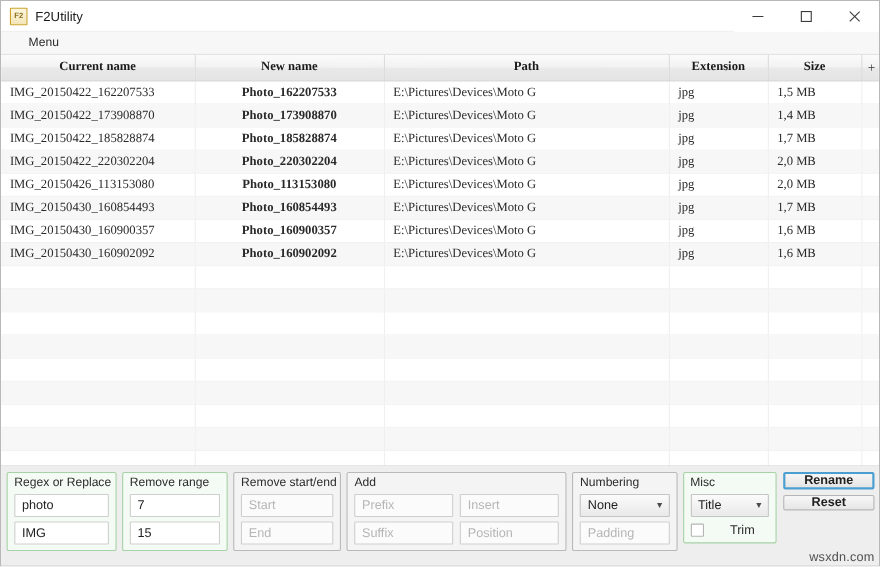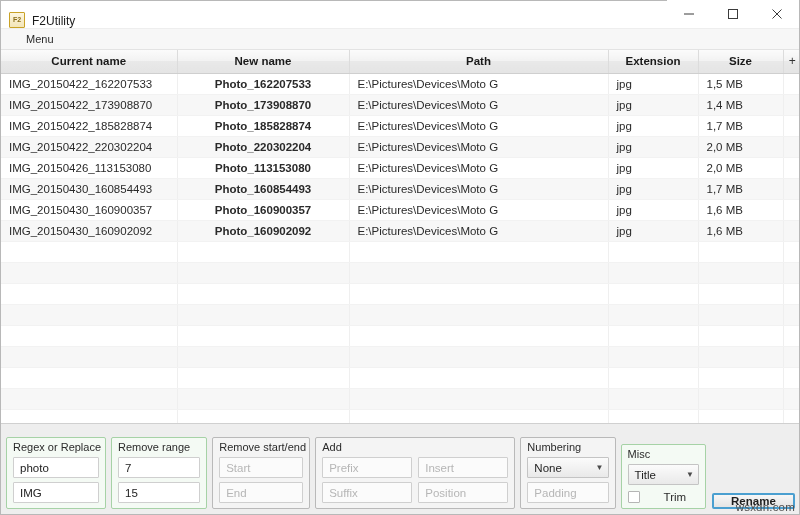--- a/index.html
+++ b/index.html
@@ -13,21 +13,21 @@
     width: 800px; height: 515px;
     display: flex; flex-direction: column;
     border: 1px solid #b8b8b8;
     background: #ffffff;
     position: relative;
   }
 
   
   .titlebar {
     height: 28px; flex: 0 0 28px;
-    display: flex; align-items: flex-end;
+    display: flex; align-items: center;
     background: #ffffff;
     border-bottom: 1px solid #eeeeee;
   }
   .title-icon {
     width: 16px; height: 16px;
     margin-left: 8px; margin-right: 7px;
     border: 1px solid #c9a227;
     background: linear-gradient(#fdf6e0, #f3e5b8);
     font-size: 7px; line-height: 14px; text-align: center;
     color: #8a6d1a; font-weight: bold;
@@ -66,20 +66,21 @@
     position: relative;
     overflow: hidden;
     background: #ffffff;
     border-bottom: 1px solid #d0d0d0;
   }
   table.grid {
     width: 800px;
     border-collapse: collapse;
     table-layout: fixed;
     font-size: 11.5px;
+    font-family: Liberation Serif, serif;
   }
   table.grid thead th {
     height: 23px;
     background: linear-gradient(180deg,#fbfbfb 0%,#f2f2f2 48%,#e9e9e9 50%,#e4e4e4 100%);
     border-right: 1px solid #dcdcdc;
     border-bottom: 1px solid #cfcfcf;
     font-size: 11.5px; font-weight: bold;
     color: #1a1a1a;
     text-align: center;
     white-space: nowrap;
@@ -107,21 +108,21 @@
   .col-path    { width: 259px; }
   .col-ext     { width: 90px;  }
   .col-size    { width: 85px;  }
   .col-plus    { width: 18px;  }
 
   
   .bottom {
     flex: 0 0 90px;
     background: #eeeeee;
     display: flex;
-    align-items: flex-end;
+    align-items: flex-start;
     padding: 5px 4px 5px 5px;
     gap: 5px;
     position: relative;
   }
   .group {
     border: 1px solid #b9b9b9;
     background: #f4f4f4;
     border-radius: 2px;
     padding: 3px 6px 5px 6px;
     display: flex; flex-direction: column;
@@ -463,17 +464,18 @@
         <span class="combo-arrow">▼</span>
       </div>
       <div class="chk-row">
         <span class="chk-box"></span>
         <span class="chk-label">Trim</span>
       </div>
     </div>
 
     <div class="btncol">
       <div class="btn primary">Rename</div>
+      <div class="btn">Reset</div>
     </div>
 
     <div class="watermark">wsxdn.com</div>
   </div>
 </div>
 
 </body></html>

